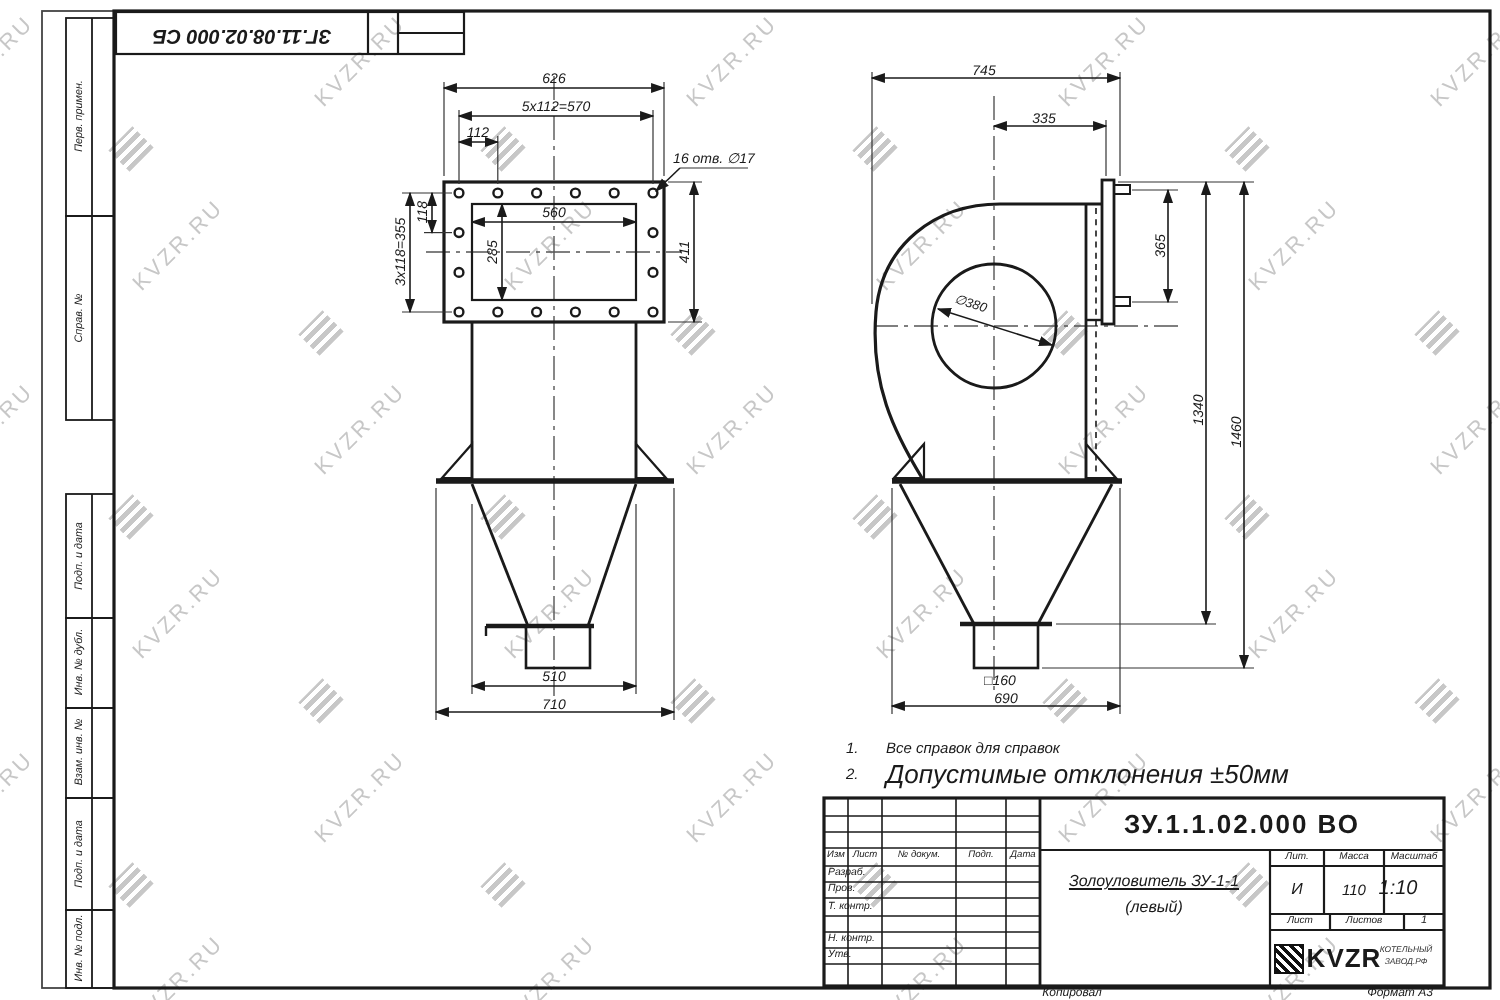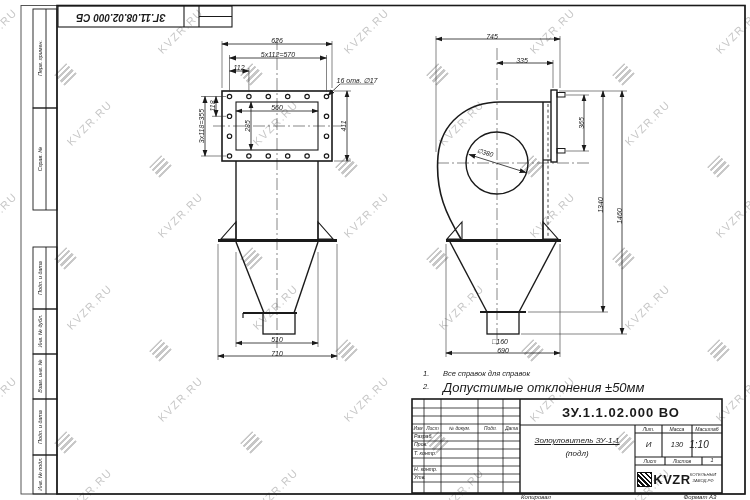--- a/index.html
+++ b/index.html
@@ -294,39 +294,39 @@
   <span class="txt" style="left:500px;top:341px;">□160</span>
   <span class="txt" style="left:503px;top:349.5px;">690</span>
 
   <span class="txt left" style="left:423px;top:374px;font-size:7.5px;">1.</span>
   <span class="txt left" style="left:443px;top:374px;font-size:7.5px;">Все справок для справок</span>
   <span class="txt left" style="left:423px;top:387px;font-size:7.5px;">2.</span>
   <span class="txt left" style="left:443px;top:387px;font-size:13px;">Допустимые отклонения ±50мм</span>
 
   <span class="txt tb" style="left:621px;top:412px;font-size:13px;font-weight:600;font-style:normal;letter-spacing:1px;">ЗУ.1.1.02.000 ВО</span>
   <span class="txt tb" style="left:577px;top:441px;font-size:8px;text-decoration:underline;">Золоуловитель ЗУ-1-1</span>
-  <span class="txt tb" style="left:577px;top:454px;font-size:8px;">(подл)</span>
+  <span class="txt tb" style="left:577px;top:454px;font-size:8px;">(левый)</span>
 
   <span class="txt tb" style="left:418px;top:428.5px;font-size:4.8px;">Изм</span>
   <span class="txt tb" style="left:432.5px;top:428.5px;font-size:4.8px;">Лист</span>
   <span class="txt tb" style="left:459.5px;top:428.5px;font-size:4.8px;">№ докум.</span>
   <span class="txt tb" style="left:490.5px;top:428.5px;font-size:4.8px;">Подп.</span>
   <span class="txt tb" style="left:511.5px;top:428.5px;font-size:4.8px;">Дата</span>
 
   <span class="txt tb left" style="left:414px;top:437px;font-size:5.2px;">Разраб.</span>
   <span class="txt tb left" style="left:414px;top:445px;font-size:5.2px;">Пров.</span>
   <span class="txt tb left" style="left:414px;top:453.5px;font-size:5.2px;">Т. контр.</span>
   <span class="txt tb left" style="left:414px;top:470px;font-size:5.2px;">Н. контр.</span>
   <span class="txt tb left" style="left:414px;top:478px;font-size:5.2px;">Утв.</span>
 
   <span class="txt tb" style="left:648.5px;top:429px;font-size:5px;">Лит.</span>
   <span class="txt tb" style="left:677px;top:429px;font-size:5px;">Масса</span>
   <span class="txt tb" style="left:707px;top:429px;font-size:5px;">Масштаб</span>
   <span class="txt tb" style="left:648.5px;top:445px;font-size:8px;">И</span>
-  <span class="txt tb" style="left:677px;top:445px;font-size:7.5px;">130</span>
+  <span class="txt tb" style="left:677px;top:445px;font-size:7.5px;">110</span>
   <span class="txt tb" style="left:699px;top:445px;font-size:10px;">1:10</span>
 
   <span class="txt tb" style="left:650px;top:461px;font-size:5px;">Лист</span>
   <span class="txt tb" style="left:682px;top:461px;font-size:5px;">Листов</span>
   <span class="txt tb" style="left:712px;top:461px;font-size:5.5px;">1</span>
 
   <div style="position:absolute;left:637px;top:472px;width:13px;height:13px;z-index:2;
               background:repeating-linear-gradient(45deg,#111 0 1.8px,#fff 1.8px 3.4px);border:1px solid #111;"></div>
   <span class="txt" style="left:672px;top:478.5px;font-size:13px;font-weight:800;font-style:normal;letter-spacing:0.5px;">KVZR</span>
   <span class="txt" style="left:703px;top:475px;font-size:4.2px;color:#333;">КОТЕЛЬНЫЙ</span>

